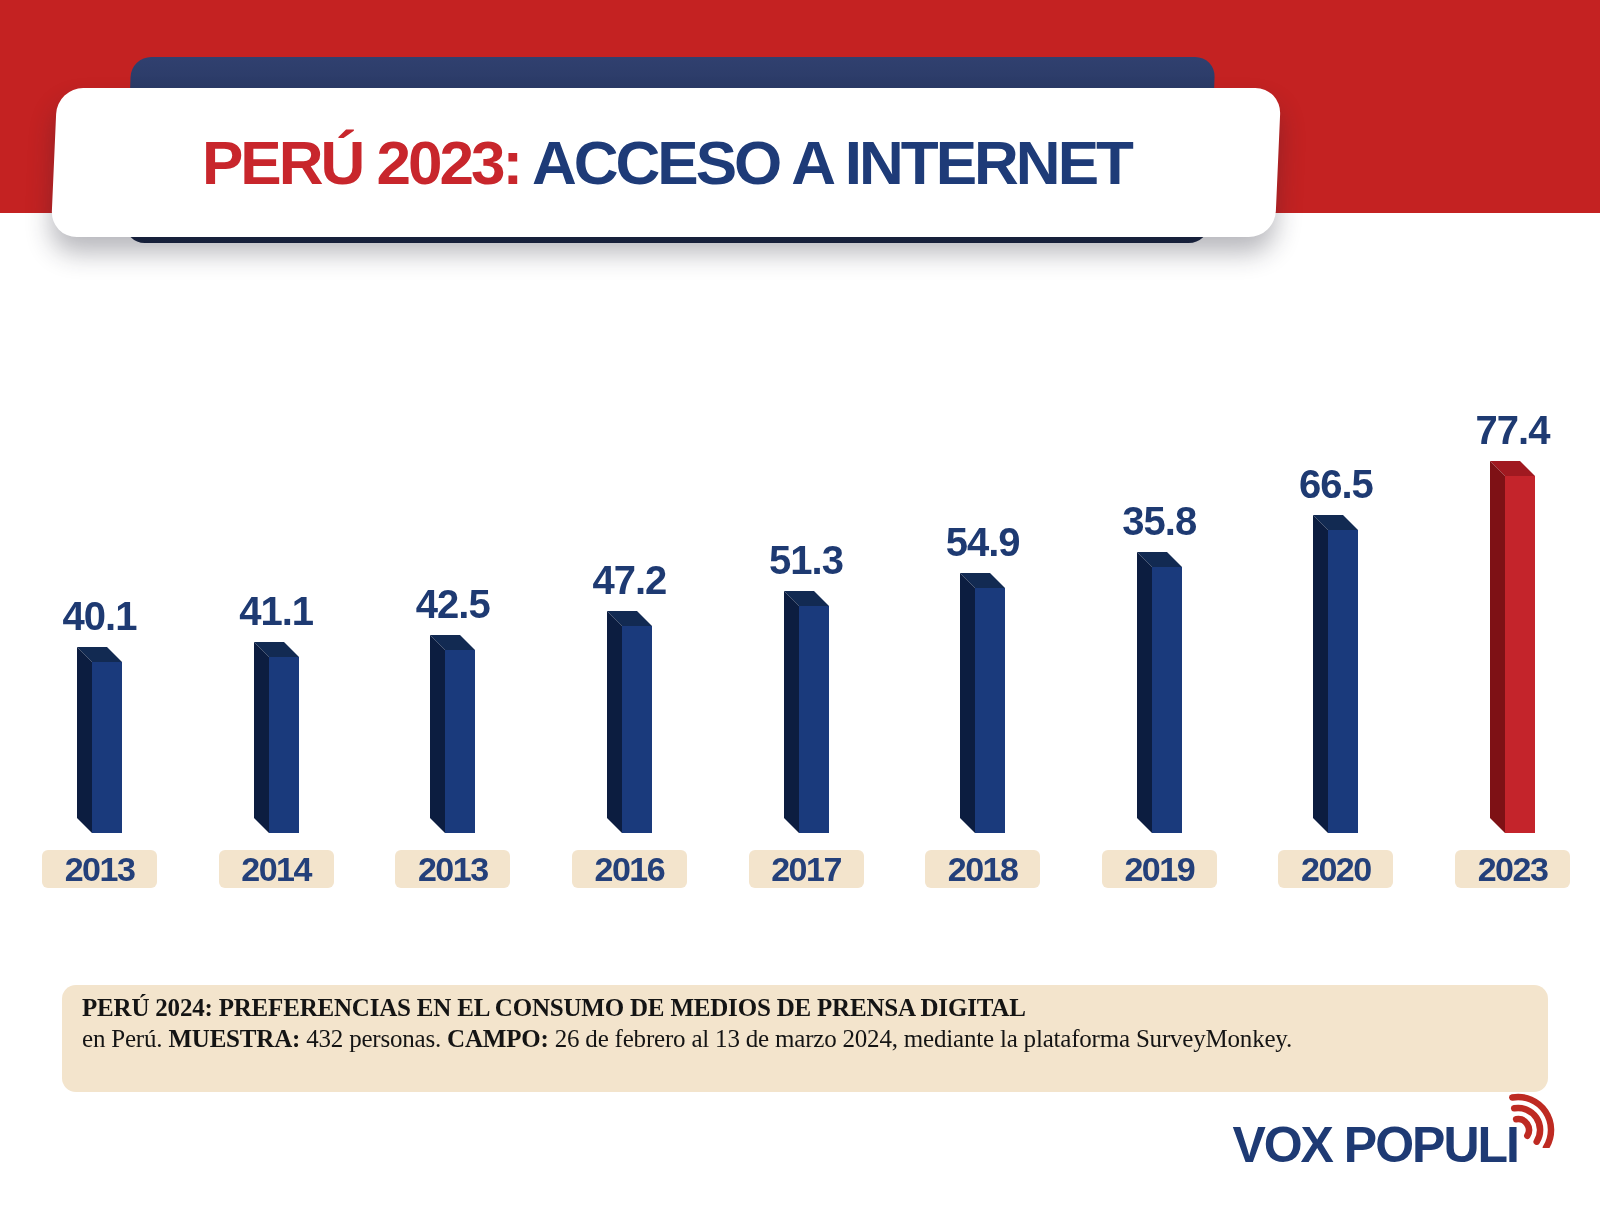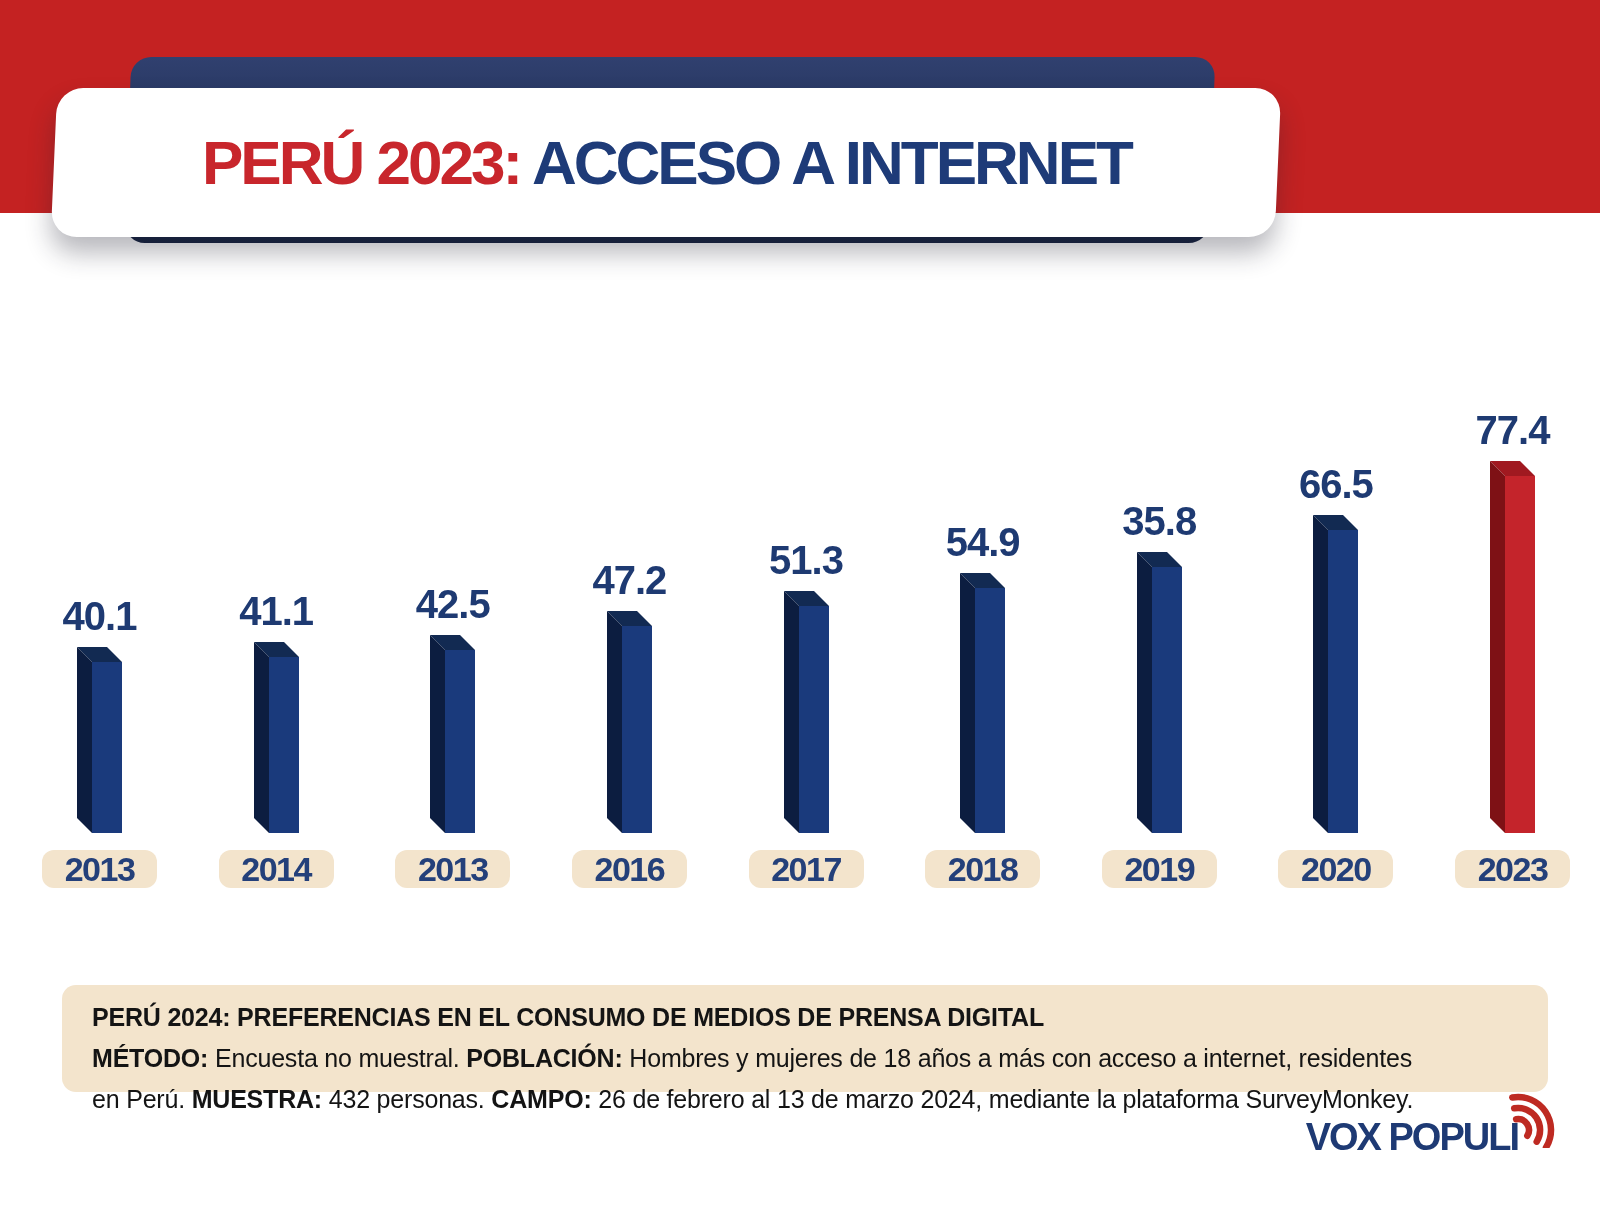--- a/index.html
+++ b/index.html
@@ -40,37 +40,37 @@
   .col{
     width:115px;height:100%;
     display:flex;flex-direction:column;justify-content:flex-end;align-items:center;
   }
   .val{
     font-size:40px;font-weight:bold;letter-spacing:-1px;color:#1e3a72;
     margin-bottom:8px;
   }
   .bar-svg{display:block;margin-bottom:17px;}
   .pill{
-    width:115px;height:38px;border-radius:12px;background:#f3e4cc;
+    width:115px;height:38px;border-radius:6px;background:#f3e4cc;
     display:flex;align-items:center;justify-content:center;
     font-size:34px;font-weight:bold;letter-spacing:-1.5px;color:#24407a;
   }
   
   .note-box{
     position:absolute;left:62px;top:985px;width:1486px;height:107px;
     background:#f3e4cc;border-radius:14px;box-sizing:border-box;
     padding:7px 20px 0 20px;
     font-size:25px;line-height:31px;letter-spacing:-0.2px;color:#141414;
   }
-  .note-box p{margin:10px;}
+  .note-box p{margin:0;font-family:Liberation Serif, serif;}
   .note-box b{font-weight:bold;}
   
   .logo{
     position:absolute;right:82px;top:1116px;
-    font-size:38px;font-weight:bold;letter-spacing:-2px;color:#1e3a74;
+    font-size:50px;font-weight:bold;letter-spacing:-2px;color:#1e3a74;
   }
   .logo .arcs{position:absolute;right:-48px;top:-26px;}
 </style>
 </head>
 <body>
 
 <div class="red-band"></div>
 <div class="navy-band"></div>
 <div class="white-card">
   <div class="main-title"><span class="title-red">PERÚ 2023: </span><span class="title-blue">ACCESO A INTERNET</span></div>
@@ -173,21 +173,20 @@
         <rect x="15" y="15" width="30" height="357" fill="#c4242b"></rect>
       </svg>
       <div class="pill">
         <span>2023</span>
       </div>
     </div>
   </div>
 
 <div class="note-box">
   <p><b>PERÚ 2024: PREFERENCIAS EN EL CONSUMO DE MEDIOS DE PRENSA DIGITAL</b></p>
-  <p><b>MÉTODO:</b><span> Encuesta no muestral. </span><b>POBLACIÓN:</b><span> Hombres y mujeres de 18 años a más con acceso a internet, residentes</span></p>
   <p><span>en Perú. </span><b>MUESTRA:</b><span> 432 personas. </span><b>CAMPO:</b><span> 26 de febrero al 13 de marzo 2024, mediante la plataforma SurveyMonkey.</span></p>
 </div>
 
 <div class="logo">
   <span>VOX POPULI</span>
   <svg class="arcs" width="60" height="58" viewBox="0 0 60 58">
     <path d="M 10.1 29.2 A 11 11 0 0 1 21.3 45.8" fill="none" stroke="#be2a22" stroke-width="6.5" stroke-linecap="round"></path>
     <path d="M 8.2 18.3 A 22 22 0 0 1 30.7 51.7" fill="none" stroke="#be2a22" stroke-width="6.5" stroke-linecap="round"></path>
     <path d="M 6.3 7.5 A 33 33 0 0 1 40.0 57.5" fill="none" stroke="#be2a22" stroke-width="6.5" stroke-linecap="round"></path>
   </svg>

